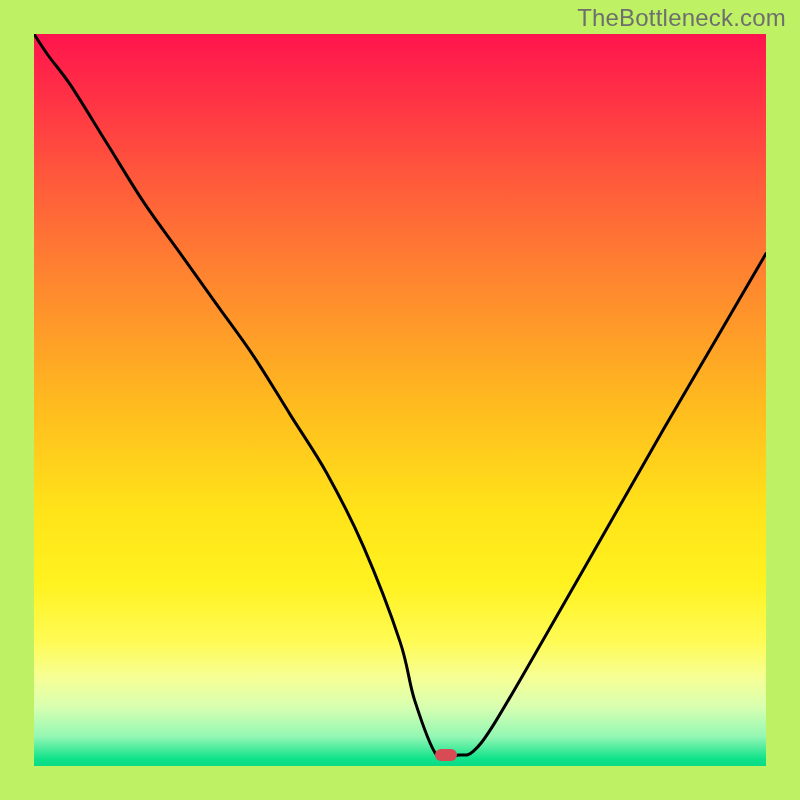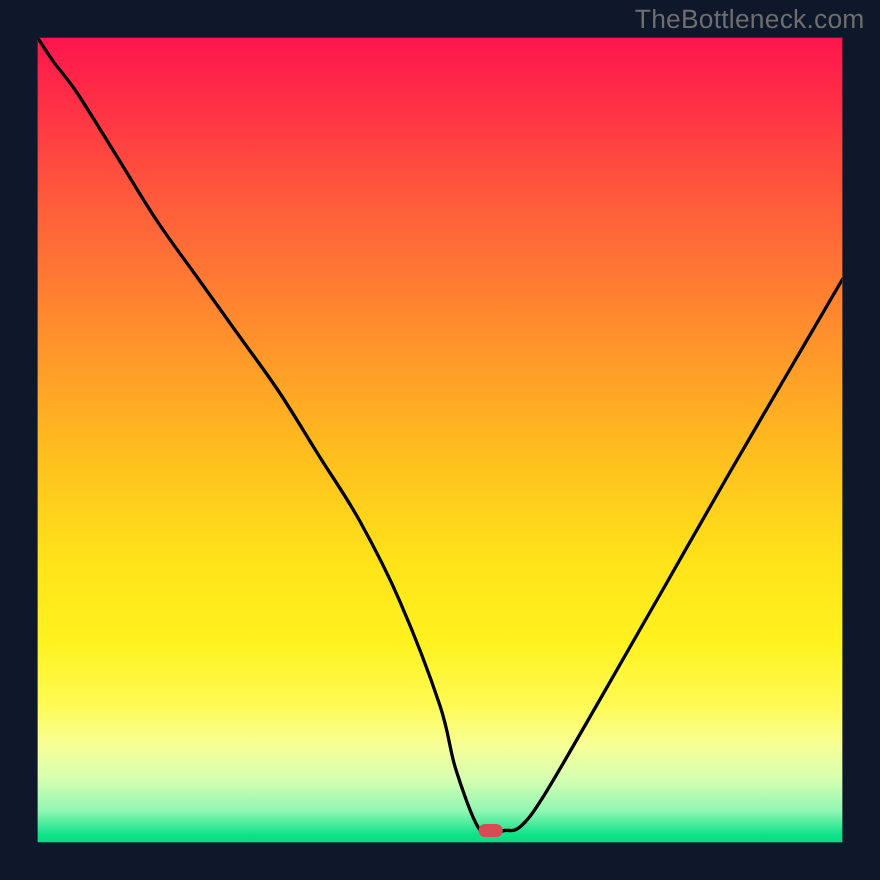--- a/index.html
+++ b/index.html
@@ -1,21 +1,21 @@
 <!DOCTYPE html>
 <html><head>
 <meta charset="utf-8">
 <style>
   * { margin: 0; padding: 0; box-sizing: border-box; }
   html, body { width: 800px; height: 800px; overflow: hidden; background: #000; }
   .frame {
     position: relative;
     width: 800px;
     height: 800px;
-    background: #0f172a;
+    background: #bef264;
     padding-left: 37px;
   }
   .watermark {
     position: absolute;
     top: 4px;
     right: 14px;
     color: #6e6e6e;
     font-family: Arial, Helvetica, sans-serif;
     font-size: 24px;
     font-weight: 500;

